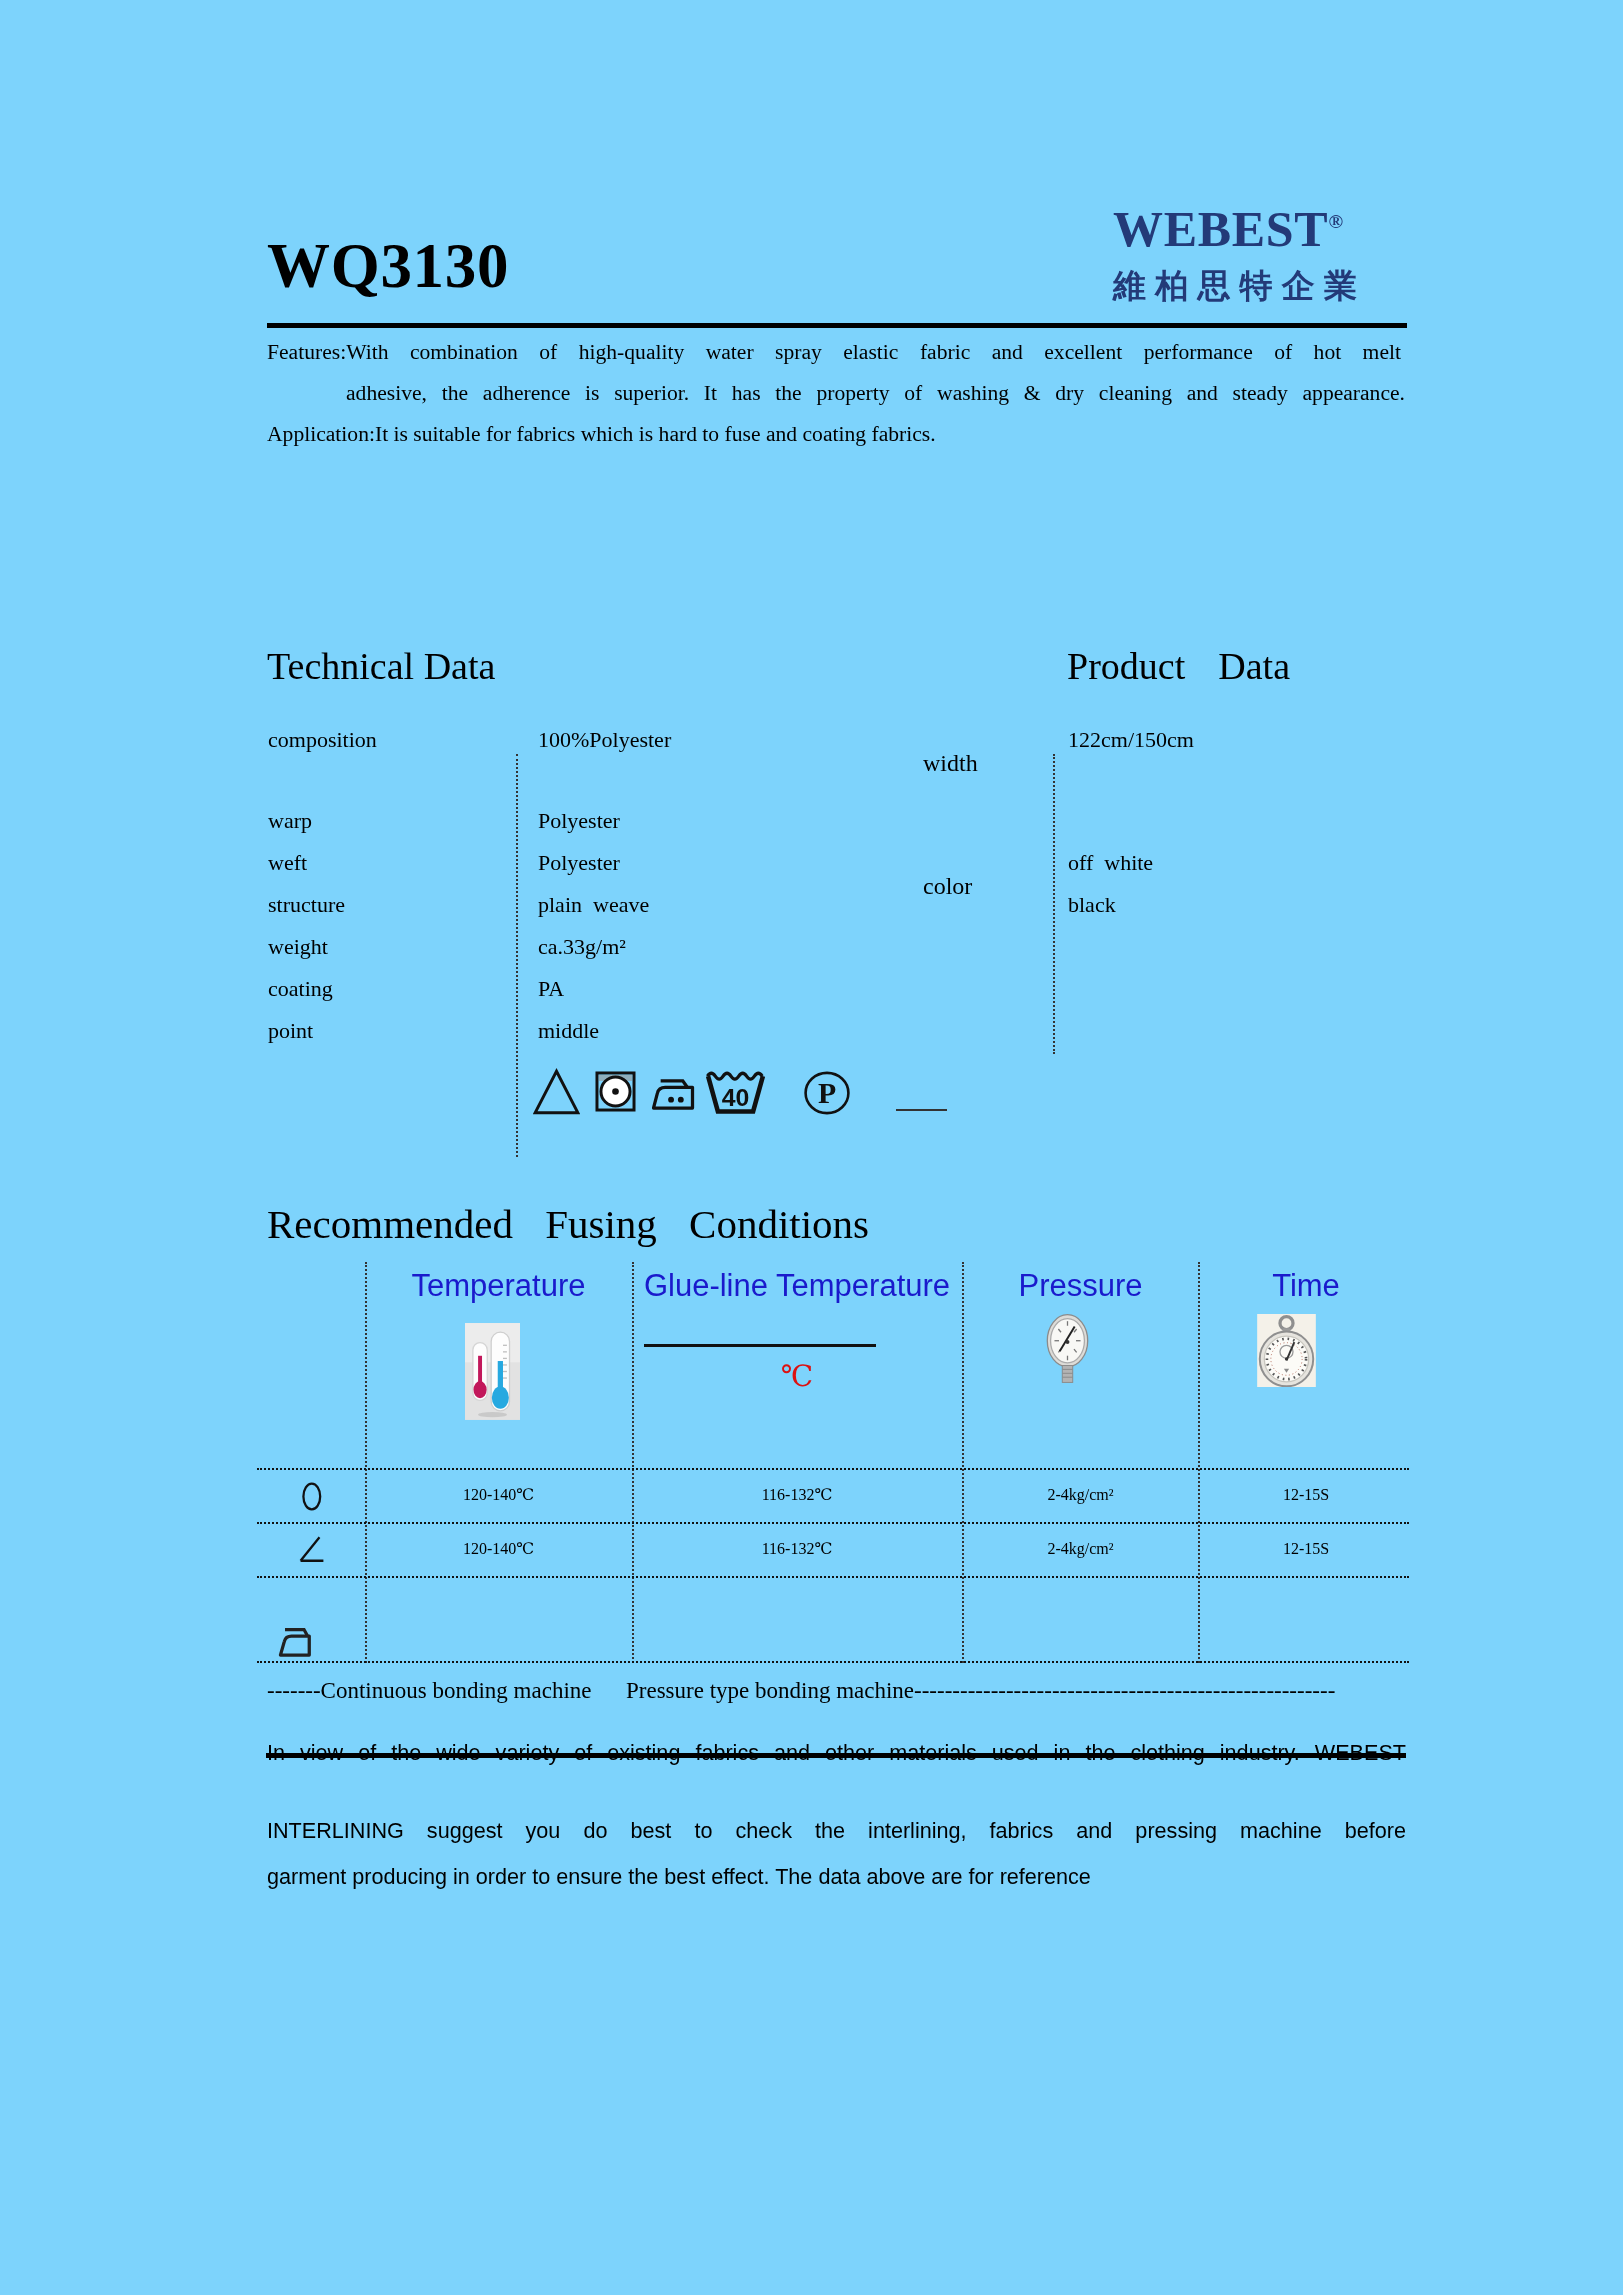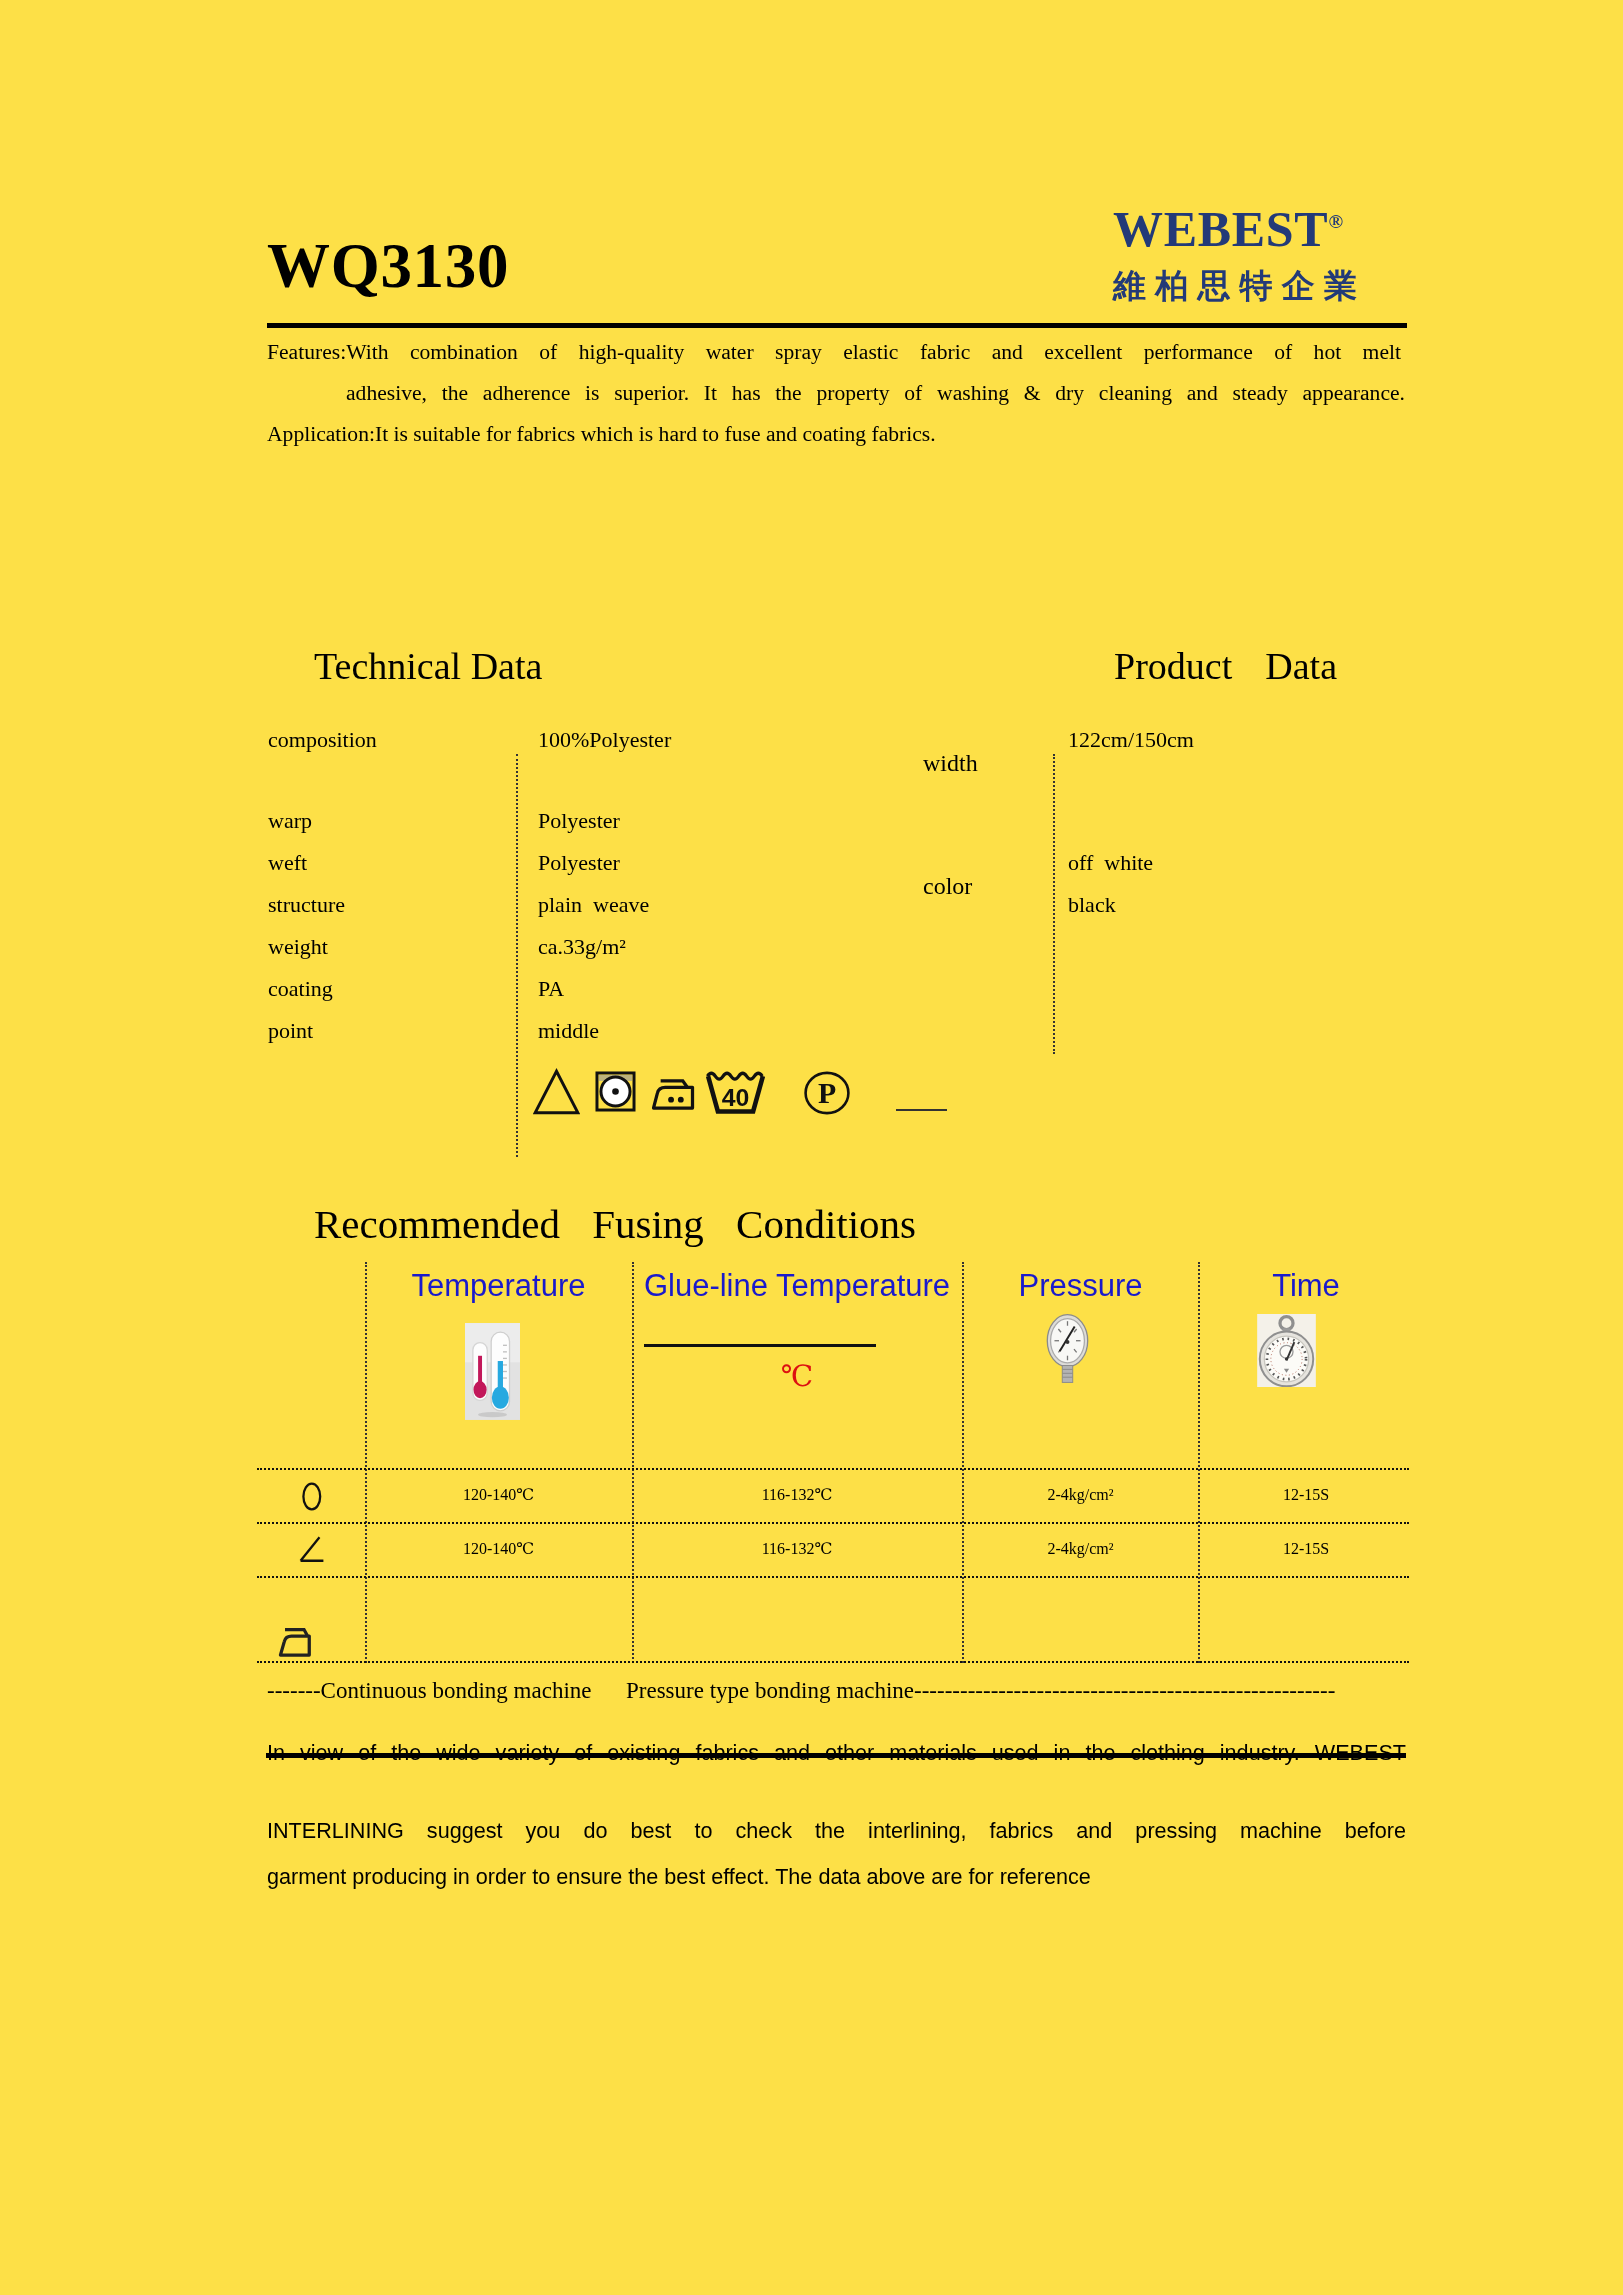--- a/index.html
+++ b/index.html
@@ -1,37 +1,37 @@
 <!DOCTYPE html>
 <html style="font-size:10.5px"><head>
 <meta charset="utf-8">
 <style>
   html,body{margin:0;padding:0;background:#888;}
-  #page{position:relative;width:1623px;height:2295px;background:#fde047;overflow:hidden;
+  #page{position:relative;width:1623px;height:2295px;background:#7dd3fc;overflow:hidden;
         font-family:"Liberation Serif","DejaVu Serif",serif;color:#000;}
   .abs{position:absolute;}
 
   
   .wq-code{left:267px;top:234px;font-size:63px;font-weight:bold;line-height:65px;letter-spacing:0.7px;}
   .logo{left:1113px;top:196px;width:281px;color:#233a78;text-align:left;}
   .logo-word{font-size:50px;font-weight:bold;line-height:51px;letter-spacing:0.7px;}
   .logo-reg{font-size:19.6px;vertical-align:18.3px;font-weight:bold;}
   .logo-cn{font-size:33px;font-weight:bold;letter-spacing:9.2px;line-height:39px;margin-top:11px;
            font-family:"Liberation Sans","DejaVu Sans",sans-serif;}
   .rule-top{left:267px;top:323px;width:1140px;height:5.2px;background:#000;}
   .rule-bottom{left:266px;top:1753px;width:1140px;height:4.6px;background:#000;}
 
   
   .body-text{font-size:21.6px;line-height:29px;}
   .feat1{left:267px;top:338px;width:1134px;text-align:justify;text-align-last:justify;}
   .feat2{left:346px;top:379px;width:1059px;text-align:justify;text-align-last:justify;}
   .app-line{left:267px;top:420px;width:1134px;}
 
   
-  .sec-h{font-size:38px;line-height:43px;margin-left:47px;}
+  .sec-h{font-size:38px;line-height:43px;}
   .h-tech{left:267px;top:645px;}
   .h-prod{left:1067px;top:645px;word-spacing:23.6px;}
   .h-fuse{left:267px;top:1203px;font-size:41px;word-spacing:22px;}
 
   
   .vdot{border-left:2px dotted #333;width:0;}
   .v-tech-left{left:516px;top:754px;height:403px;}
   .v-tech-right{left:1053px;top:754px;height:300px;}
   .t-label{left:268px;width:236px;font-size:22px;line-height:29px;}
   .t-value{left:538px;width:419px;font-size:22px;line-height:29px;white-space:pre;}

